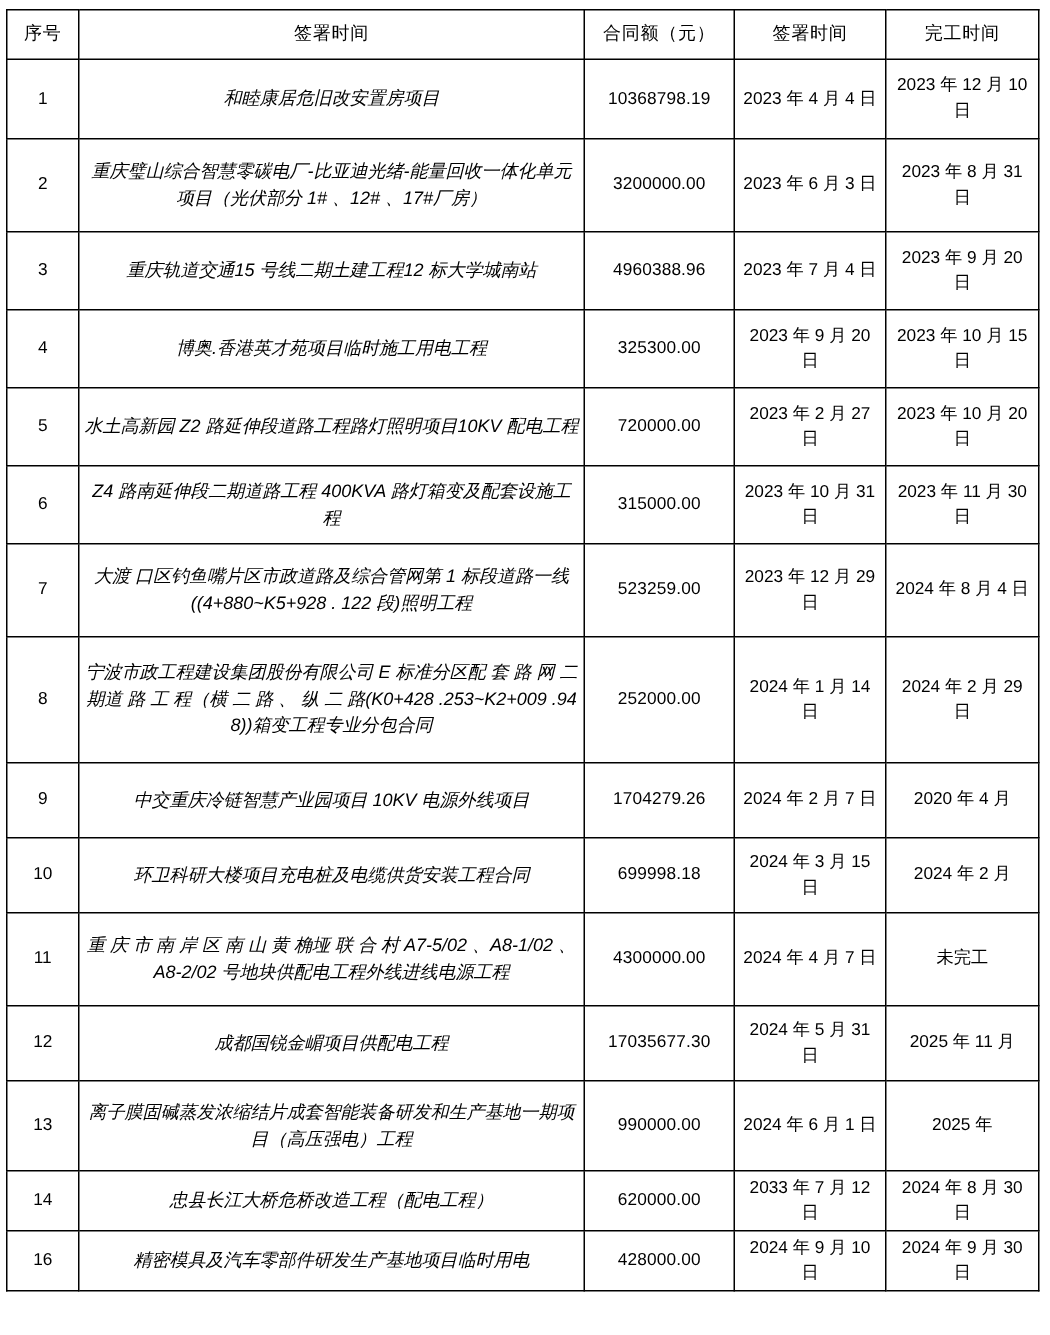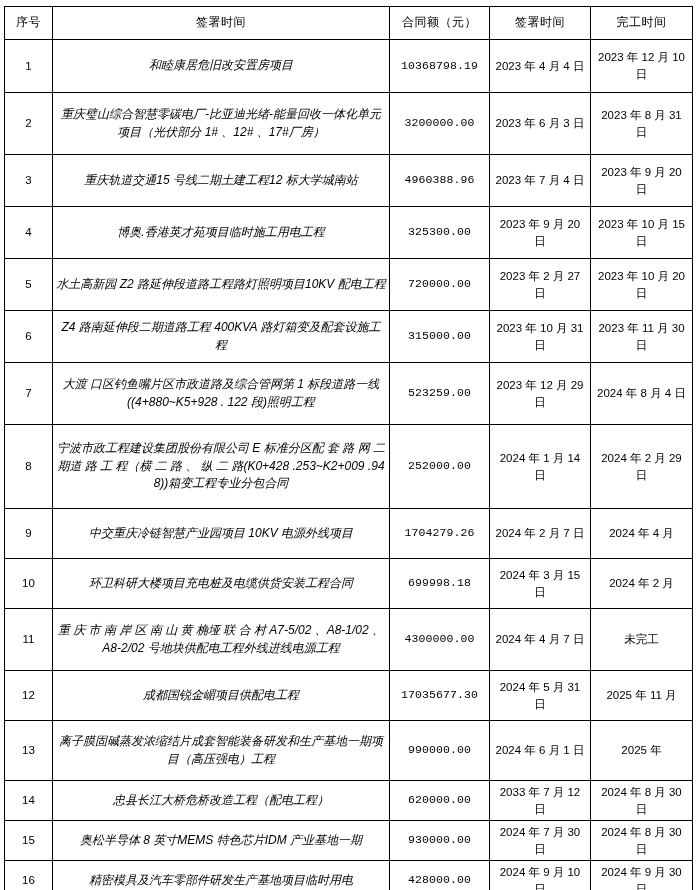--- a/index.html
+++ b/index.html
@@ -55,21 +55,20 @@
   td.name-cell {
     text-align: center;
     padding-left: 6px;
     padding-right: 6px;
     font-size: 12px;
     font-style: italic;
   }
   td.amount-cell {
     font-size: 11.5px;
     letter-spacing: 0.1px;
-    font-family: Liberation Mono, monospace;
   }
   td.date-cell {
     font-size: 11.5px;
     padding-left: 2px;
     padding-right: 2px;
   }
 </style>
 </head>
 <body>
 
@@ -146,21 +145,21 @@
           <td class="name-cell">宁波市政工程建设集团股份有限公司 E 标准分区配 套 路 网 二 期道 路 工 程（横 二 路 、 纵 二 路(K0+428 .253~K2+009 .948))箱变工程专业分包合同</td>
           <td class="amount-cell">252000.00</td>
           <td class="date-cell">2024 年 1 月 14 日</td>
           <td class="date-cell">2024 年 2 月 29 日</td>
         </tr>
         <tr style="height: 50px;">
           <td class="seq-cell">9</td>
           <td class="name-cell">中交重庆冷链智慧产业园项目 10KV 电源外线项目</td>
           <td class="amount-cell">1704279.26</td>
           <td class="date-cell">2024 年 2 月 7 日</td>
-          <td class="date-cell">2024 年 4 月</td>
+          <td class="date-cell">2020 年 4 月</td>
         </tr>
         <tr style="height: 50px;">
           <td class="seq-cell">10</td>
           <td class="name-cell">环卫科研大楼项目充电桩及电缆供货安装工程合同</td>
           <td class="amount-cell">699998.18</td>
           <td class="date-cell">2024 年 3 月 15 日</td>
           <td class="date-cell">2024 年 2 月</td>
         </tr>
         <tr style="height: 62px;">
           <td class="seq-cell">11</td>
@@ -184,27 +183,20 @@
           <td class="date-cell">2025 年</td>
         </tr>
         <tr style="height: 40px;">
           <td class="seq-cell">14</td>
           <td class="name-cell">忠县长江大桥危桥改造工程（配电工程）</td>
           <td class="amount-cell">620000.00</td>
           <td class="date-cell">2033 年 7 月 12 日</td>
           <td class="date-cell">2024 年 8 月 30 日</td>
         </tr>
         <tr style="height: 40px;">
-          <td class="seq-cell">15</td>
-          <td class="name-cell">奥松半导体 8 英寸MEMS 特色芯片IDM 产业基地一期</td>
-          <td class="amount-cell">930000.00</td>
-          <td class="date-cell">2024 年 7 月 30 日</td>
-          <td class="date-cell">2024 年 8 月 30 日</td>
-        </tr>
-        <tr style="height: 40px;">
           <td class="seq-cell">16</td>
           <td class="name-cell">精密模具及汽车零部件研发生产基地项目临时用电</td>
           <td class="amount-cell">428000.00</td>
           <td class="date-cell">2024 年 9 月 10 日</td>
           <td class="date-cell">2024 年 9 月 30 日</td>
         </tr>
       </tbody>
   </table>
 </div>
 

